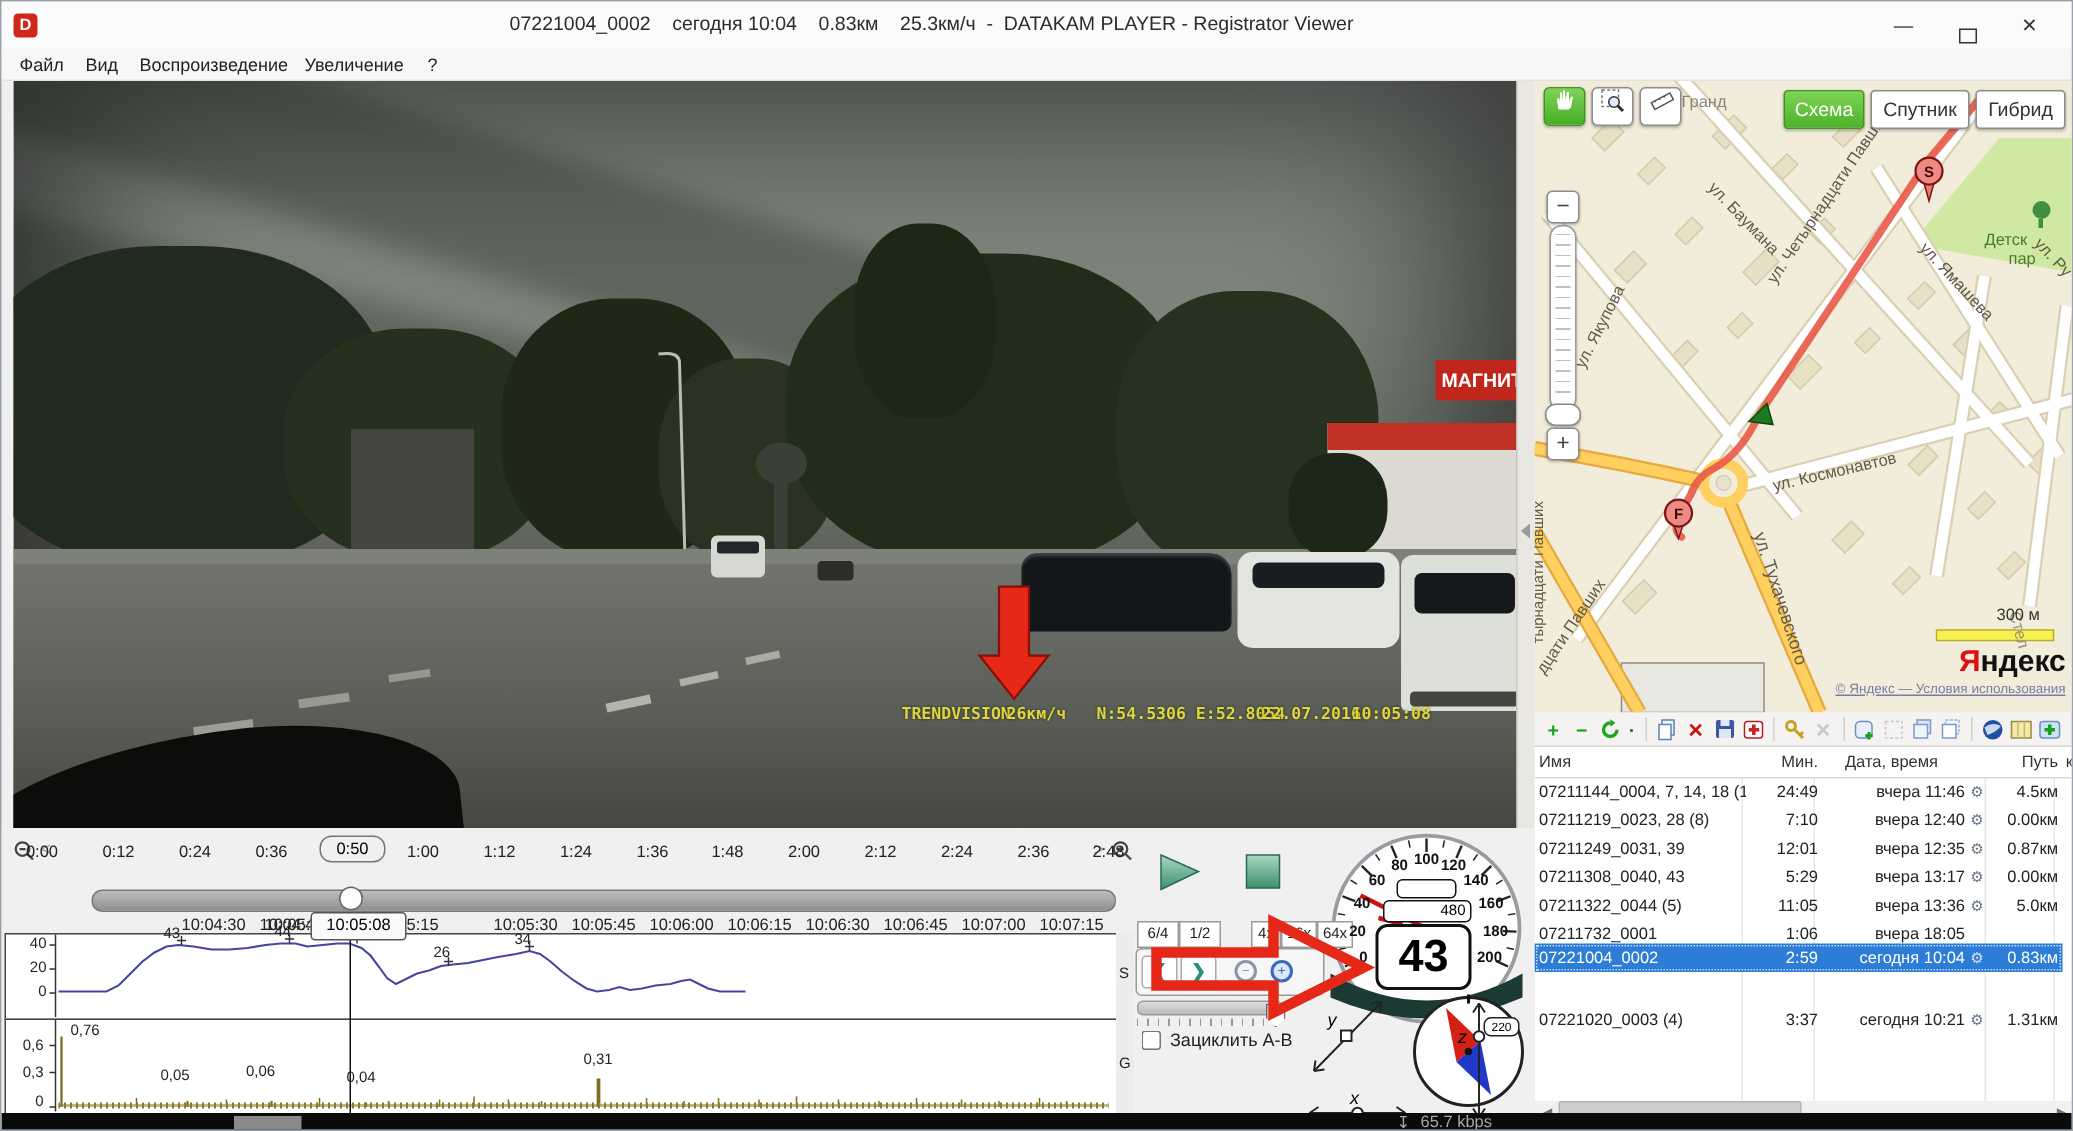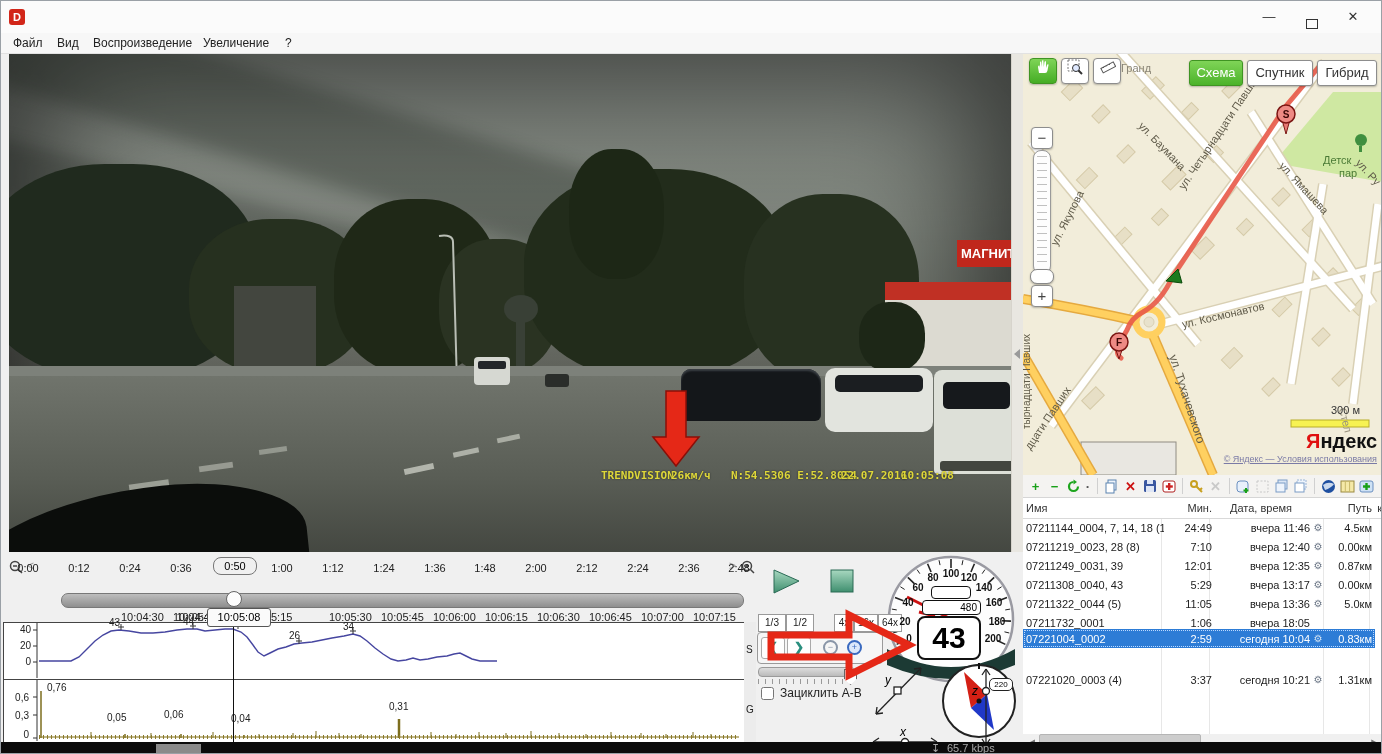--- a/index.html
+++ b/index.html
@@ -66,20 +66,21 @@
   .cbxlbl{left:779px;top:685px;font-size:12px;color:#222}
   .blackbar{left:0;top:741px;width:1382px;height:13px;background:#0b0b0b}
   .kbps{font-size:11px;color:#a8a8a8}
   .compbubble{left:988px;top:677px;width:22px;height:11px;border:1px solid #222;border-radius:5px;background:#fff;font-size:8px;text-align:center;line-height:11px;z-index:3}
 </style>
 </head>
 <body>
 
 <div class="abs titlebar">
   <div class="abs appicon">D</div>
+  <div class="abs title">07221004_0002    сегодня 10:04    0.83км    25.3км/ч  -  DATAKAM PLAYER - Registrator Viewer</div>
   <div class="abs winbtn" style="left:1253px">—</div>
   <div class="abs winbtn" style="left:1295px">
       <span class="abs maxbox" style="left:10px"></span>
     </div>
   <div class="abs winbtn" style="left:1337px">✕</div>
 </div>
 
 <div class="abs menubar">
   <span class="abs menuitem" style="left:8px">Файл</span>
   <span class="abs menuitem" style="left:52px">Вид</span>
@@ -608,21 +609,21 @@
     <line x1="872" y1="741" x2="936" y2="741"></line>
       <path d="M872,741 l6,-4 M872,741 l6,4 M936,741 l-6,-4 M936,741 l-6,4"></path>
     <circle cx="904" cy="741" r="3.5" fill="#fff"></circle>
   </g>
 </svg>
 
 <span class="abs" style="left:884px;top:672px;font-size:12px;font-style:italic">y</span>
 <span class="abs" style="left:971px;top:683px;font-size:12px;font-style:italic">z</span>
 <span class="abs" style="left:899px;top:724px;font-size:12px;font-style:italic">x</span>
 
-<div class="rate" style="left:757px;width:26px">1/3</div>
+<div class="rate" style="left:757px;width:26px">6/4</div>
 <div class="rate" style="left:785px;width:26px">1/2</div>
 <div class="rate on" style="left:841px;width:18px">1x</div>
 <div class="rate" style="left:833px;width:18px">4x</div>
 <div class="rate" style="left:853px;width:22px">16x</div>
 <div class="rate" style="left:877px;width:22px">64x</div>
 
 <div class="abs navbox"></div>
 <div class="navbtn" style="left:760px">❮</div>
 <div class="navbtn" style="left:786px">❯</div>
 <span class="magc" style="left:822px;border:2px solid #8a96a8;color:#8a96a8">−</span>

